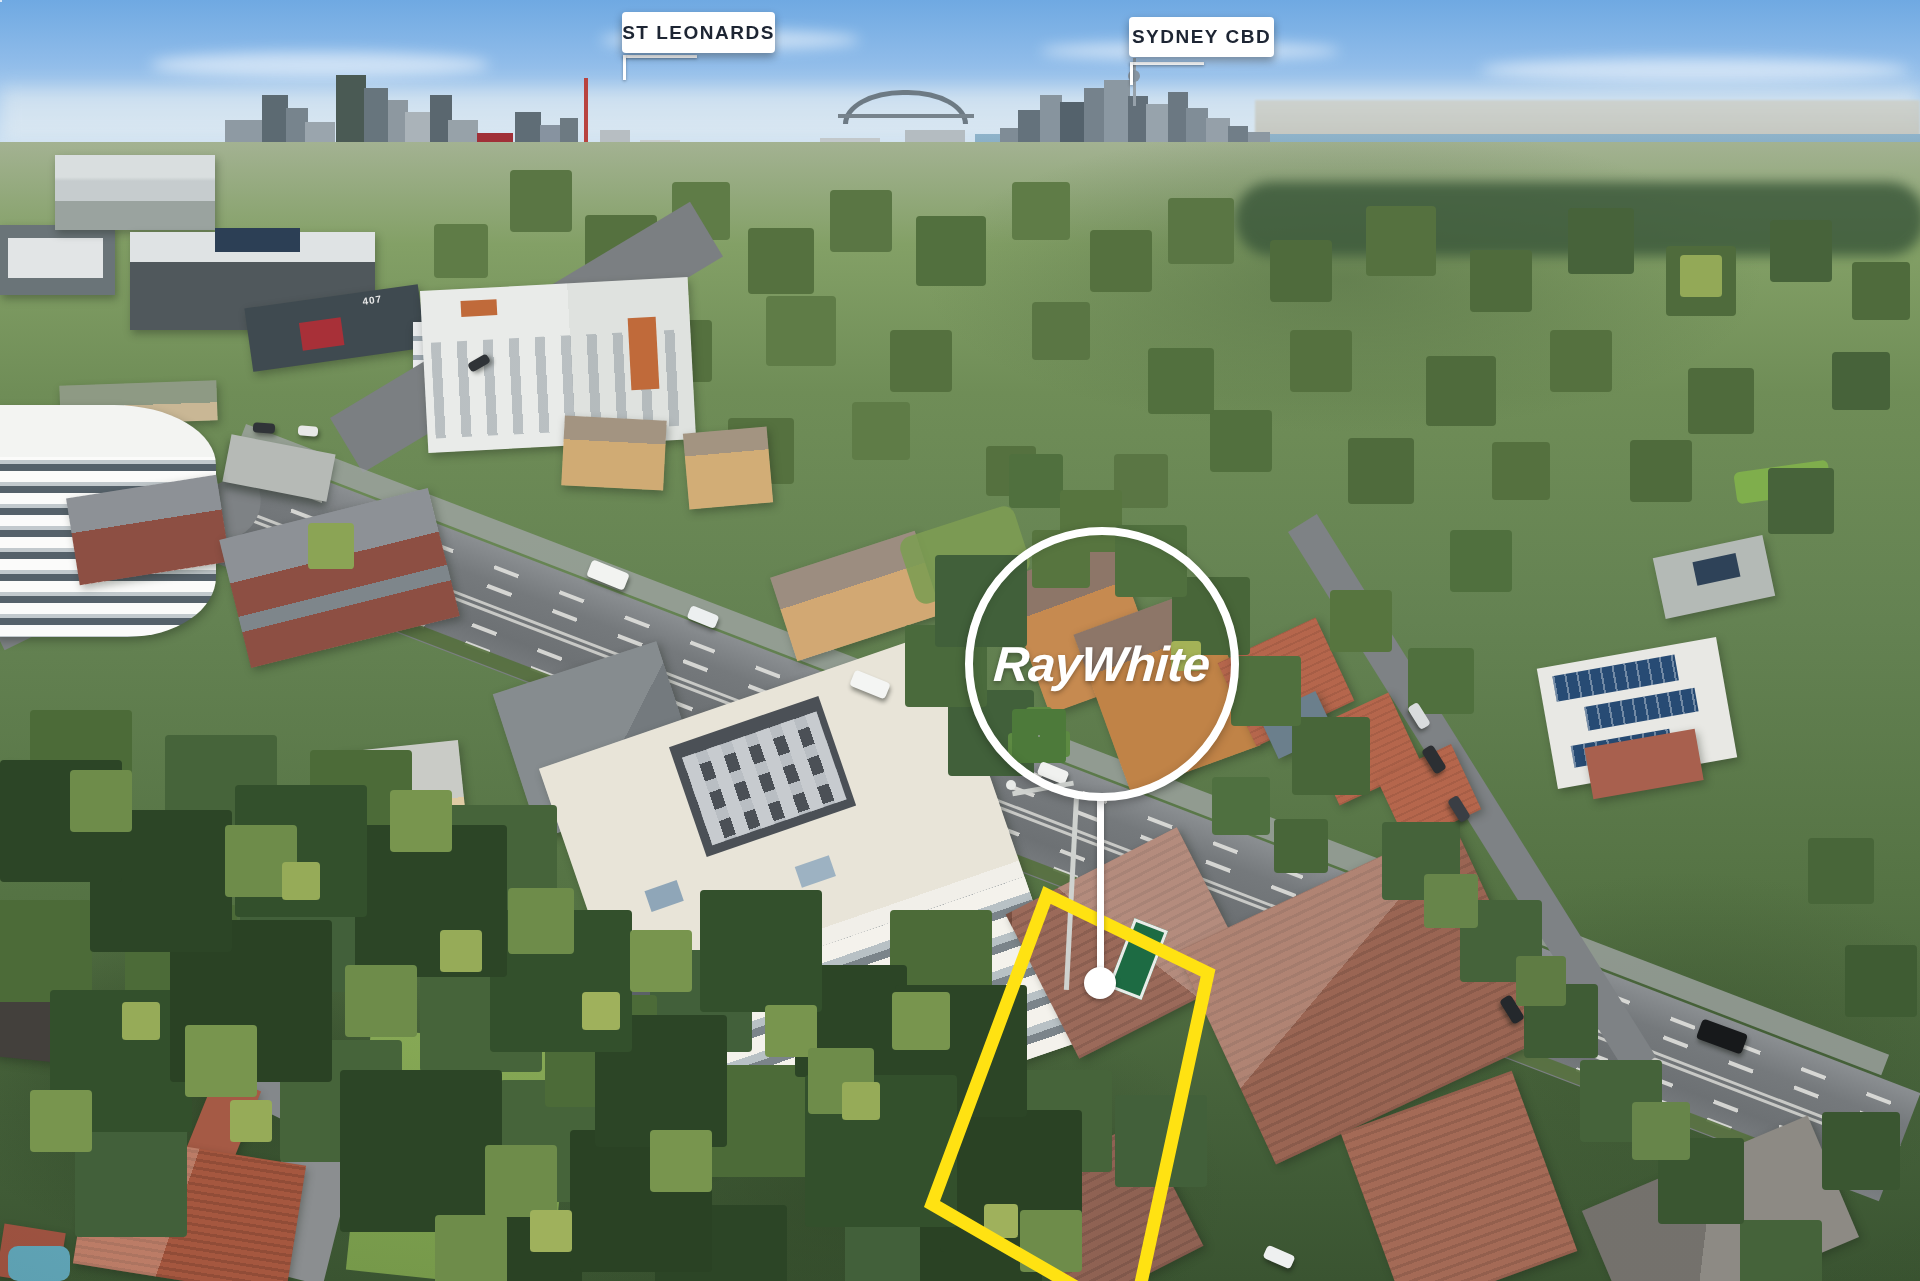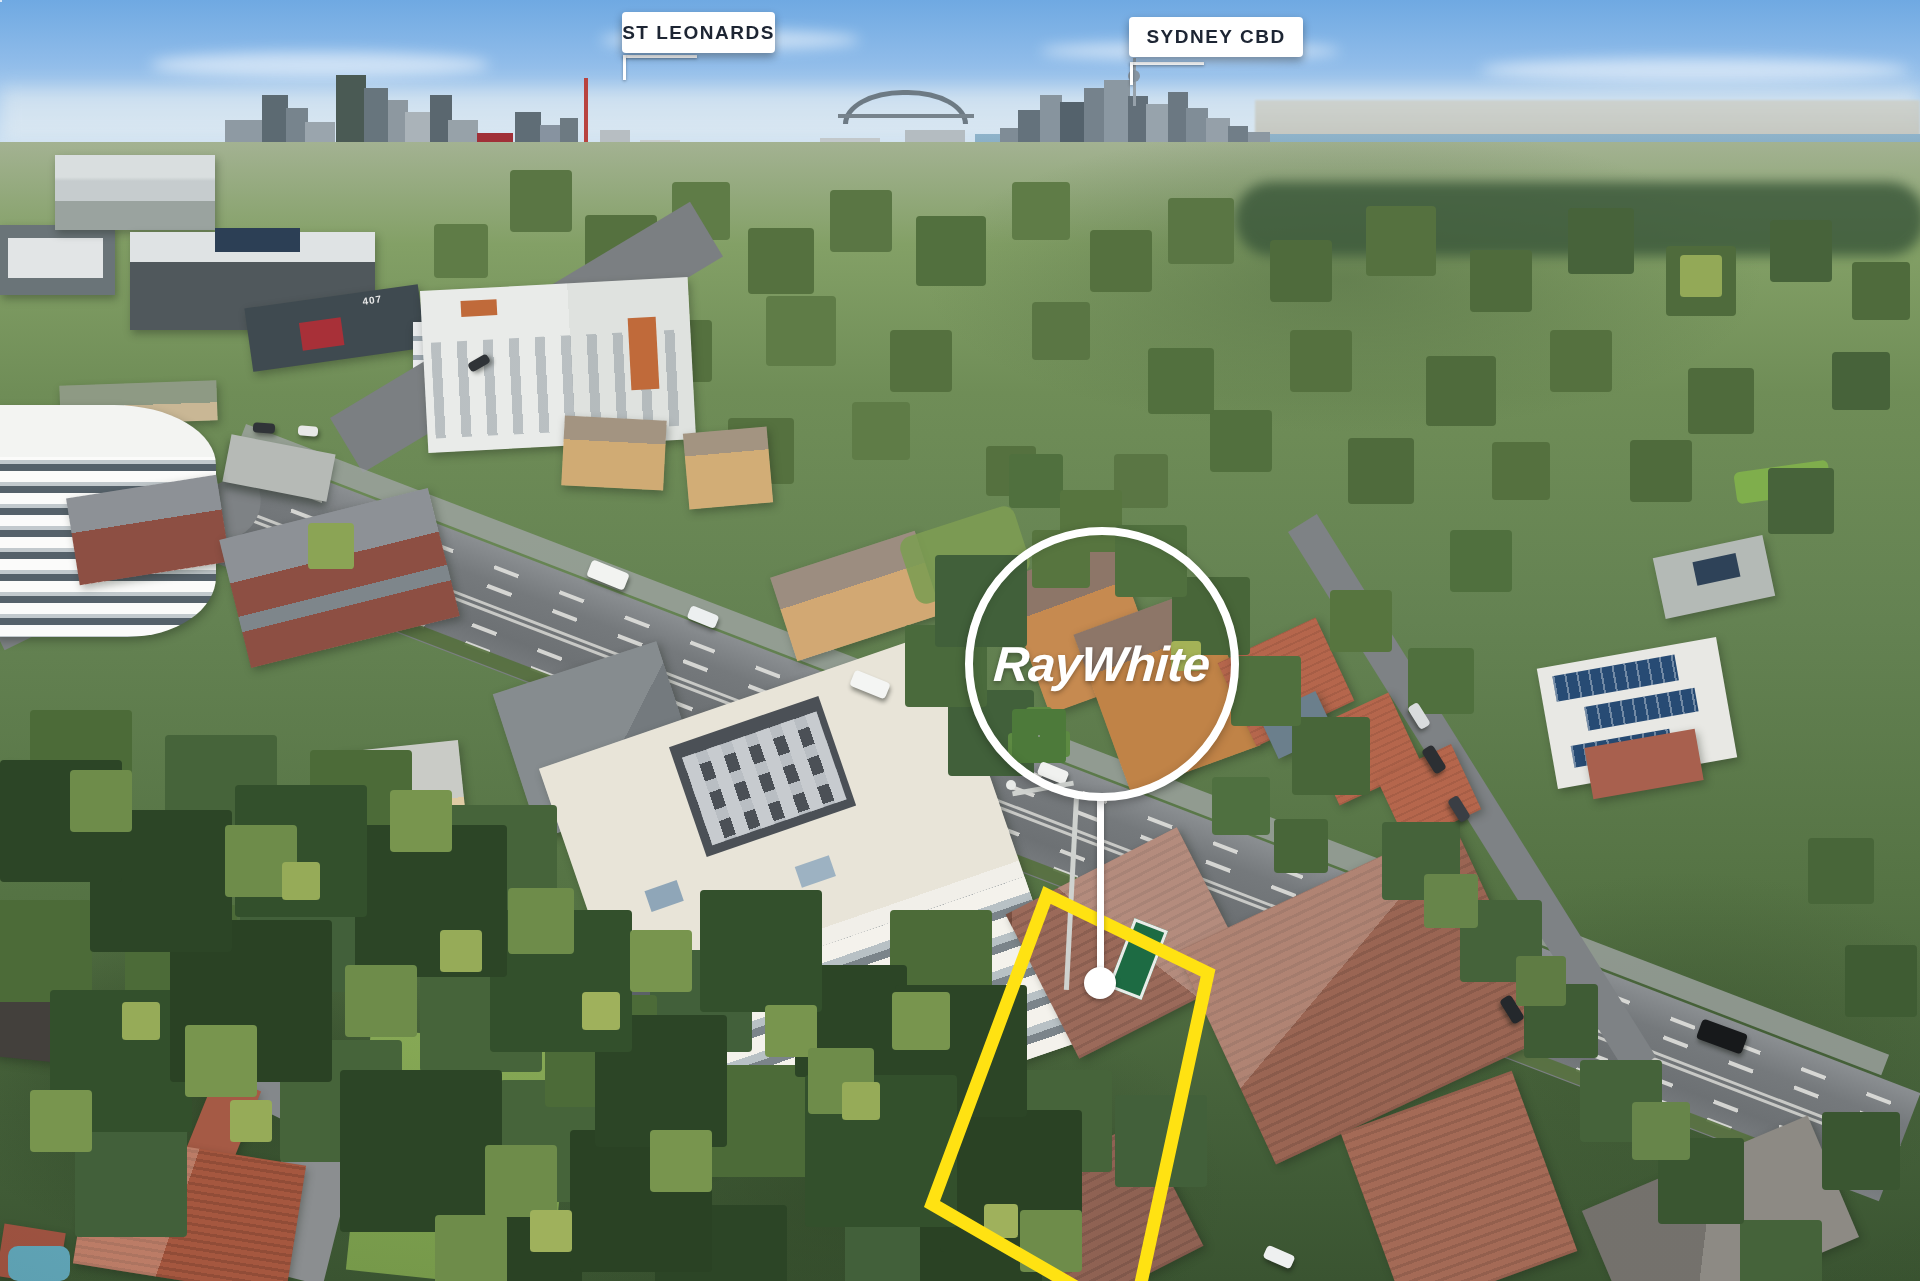--- a/index.html
+++ b/index.html
@@ -233,21 +233,21 @@
     box-shadow:0 2px 5px rgba(0,0,0,.35);}
   .brand-circle{left:965px;top:527px;width:274px;height:274px;border:8px solid #fff;border-radius:50%;
     box-shadow:0 3px 10px rgba(0,0,0,.28), inset 0 0 8px rgba(0,0,0,.12);
     display:flex;align-items:center;justify-content:center;}
   .brand-text{position:static;color:#fff;font-size:49px;font-weight:bold;font-style:italic;
     letter-spacing:-1px;transform:skewX(-4deg);text-shadow:0 2px 5px rgba(0,0,0,.35);}
   .loc-label{background:#fff;border-radius:4px;box-shadow:0 4px 9px rgba(10,20,30,.4);
     display:flex;align-items:center;justify-content:center;
     color:#1d2533;font-weight:bold;font-size:19px;letter-spacing:1.5px;white-space:nowrap;}
   .lbl-stl{left:622px;top:12px;width:153px;height:41px;}
-  .lbl-syd{left:1129px;top:17px;width:174px;height:40px;}
+  .lbl-syd{left:1129px;top:17px;width:145px;height:40px;}
   .leader{background:#fff;box-shadow:0 1px 3px rgba(0,0,0,.35);}
 </style>
 </head>
 <body>
 
 <div id="photo">
 
   <div class="sky"></div>
   <div class="cloud" style="left:150px;top:52px;width:340px;height:26px;"></div>
   <div class="cloud" style="left:600px;top:30px;width:260px;height:20px;"></div>

